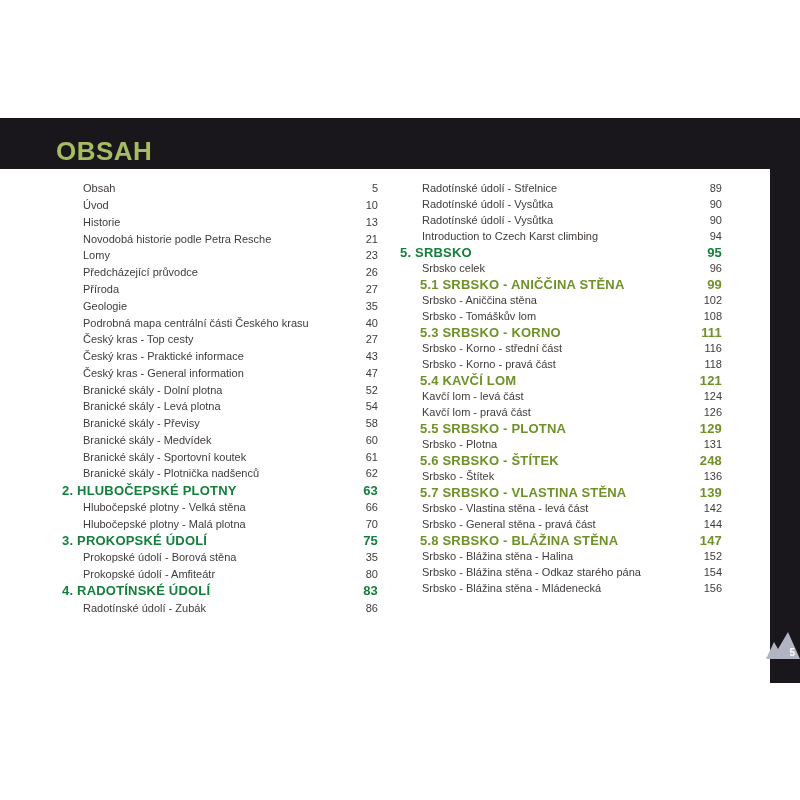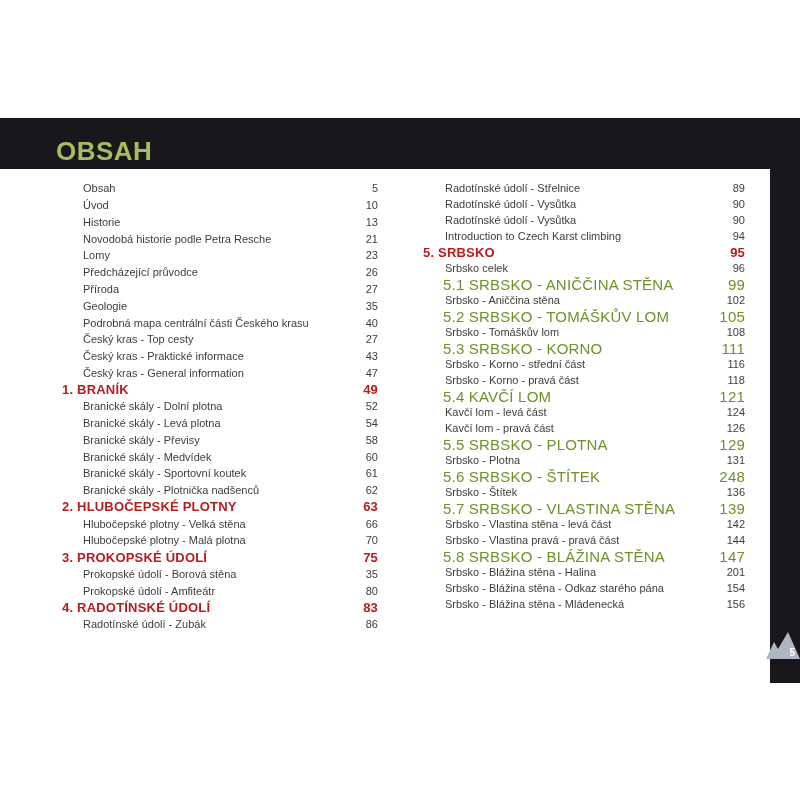--- a/index.html
+++ b/index.html
@@ -60,43 +60,43 @@
     color: #ffffff;
     font-size: 10px;
     font-weight: bold;
   }
   
   .col {
     position: absolute;
     top: 180px;
   }
   .col-left  { left: 62px;  width: 316px; }
-  .col-right { left: 423px; width: 322px; }
+  .col-right { left: 400px; width: 322px; }
   .toc-row {
     display: flex;
     justify-content: space-between;
     align-items: center;
     color: #403c3a;
     font-size: 11px;
   }
   .col-left  .toc-row { height: 16.78px; }
   .col-right .toc-row { height: 16.03px; }
   .toc-row .label { white-space: nowrap; }
   .col-left  .toc-row.entry .label { padding-left: 21px; }
   .col-right .toc-row.entry .label { padding-left: 22px; }
   .toc-row.red-section {
-    color: #b91c1c;
+    color: #15803d;
     font-weight: bold;
     font-size: 13px;
     letter-spacing: 0.2px;
   }
   .toc-row.green-section {
     color: #6e9228;
-    font-weight: normal;
-    font-size: 15px;
+    font-weight: bold;
+    font-size: 13px;
     letter-spacing: 0.2px;
   }
   .col-right .toc-row.green-section .label { padding-left: 20px; }
   .toc-row .num { text-align: right; }
 </style>
 </head>
 <body>
 
 <div class="page">
 
@@ -148,24 +148,20 @@
         <span class="num">27</span>
       </div>
       <div class="toc-row entry">
         <span class="label">Český kras - Praktické informace</span>
         <span class="num">43</span>
       </div>
       <div class="toc-row entry">
         <span class="label">Český kras - General information</span>
         <span class="num">47</span>
       </div>
-      <div class="toc-row red-section">
-        <span class="label">1. BRANÍK</span>
-        <span class="num">49</span>
-      </div>
       <div class="toc-row entry">
         <span class="label">Branické skály - Dolní plotna</span>
         <span class="num">52</span>
       </div>
       <div class="toc-row entry">
         <span class="label">Branické skály - Levá plotna</span>
         <span class="num">54</span>
       </div>
       <div class="toc-row entry">
         <span class="label">Branické skály - Převisy</span>
@@ -242,24 +238,20 @@
         <span class="num">96</span>
       </div>
       <div class="toc-row green-section">
         <span class="label">5.1 SRBSKO - ANIČČINA STĚNA</span>
         <span class="num">99</span>
       </div>
       <div class="toc-row entry">
         <span class="label">Srbsko - Aniččina stěna</span>
         <span class="num">102</span>
       </div>
-      <div class="toc-row green-section">
-        <span class="label">5.2 SRBSKO - TOMÁŠKŮV LOM</span>
-        <span class="num">105</span>
-      </div>
       <div class="toc-row entry">
         <span class="label">Srbsko - Tomáškův lom</span>
         <span class="num">108</span>
       </div>
       <div class="toc-row green-section">
         <span class="label">5.3 SRBSKO - KORNO</span>
         <span class="num">111</span>
       </div>
       <div class="toc-row entry">
         <span class="label">Srbsko - Korno - střední část</span>
@@ -299,30 +291,30 @@
       </div>
       <div class="toc-row green-section">
         <span class="label">5.7 SRBSKO - VLASTINA STĚNA</span>
         <span class="num">139</span>
       </div>
       <div class="toc-row entry">
         <span class="label">Srbsko - Vlastina stěna - levá část</span>
         <span class="num">142</span>
       </div>
       <div class="toc-row entry">
-        <span class="label">Srbsko - Vlastina pravá - pravá část</span>
+        <span class="label">Srbsko - General stěna - pravá část</span>
         <span class="num">144</span>
       </div>
       <div class="toc-row green-section">
         <span class="label">5.8 SRBSKO - BLÁŽINA STĚNA</span>
         <span class="num">147</span>
       </div>
       <div class="toc-row entry">
         <span class="label">Srbsko - Blážina stěna - Halina</span>
-        <span class="num">201</span>
+        <span class="num">152</span>
       </div>
       <div class="toc-row entry">
         <span class="label">Srbsko - Blážina stěna - Odkaz starého pána</span>
         <span class="num">154</span>
       </div>
       <div class="toc-row entry">
         <span class="label">Srbsko - Blážina stěna - Mládenecká</span>
         <span class="num">156</span>
       </div>
     </div>

